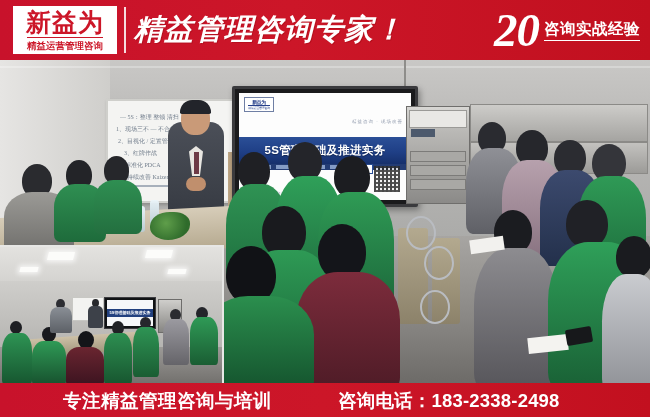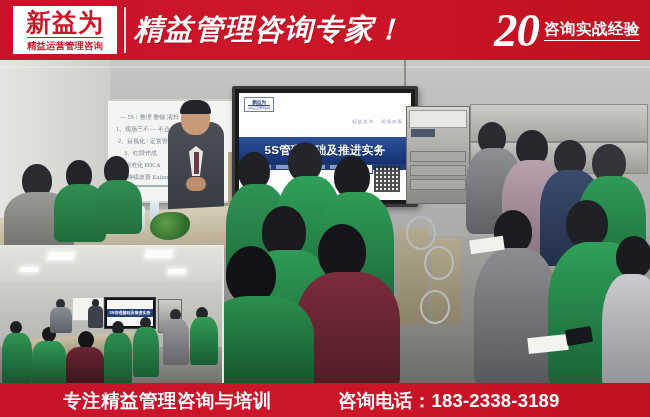--- a/index.html
+++ b/index.html
@@ -660,16 +660,16 @@
       </div>
       <div class="in-person">
         <div class="in-head" style="left:56px;top:52px;width:9px;height:10px;background:#2d2e33;"></div>
         <div class="in-torso" style="left:50px;top:60px;width:22px;height:26px;background:linear-gradient(180deg,#8a8f96,#5c6066);"></div>
       </div>
     </div>
   </div>
 
   <div class="footer">
     <div class="footer-left">专注精益管理咨询与培训</div>
-    <div class="footer-right">咨询电话：183-2338-3189</div>
+    <div class="footer-right">咨询电话：183-2338-2498</div>
   </div>
 
 </div>
 
 </body></html>

